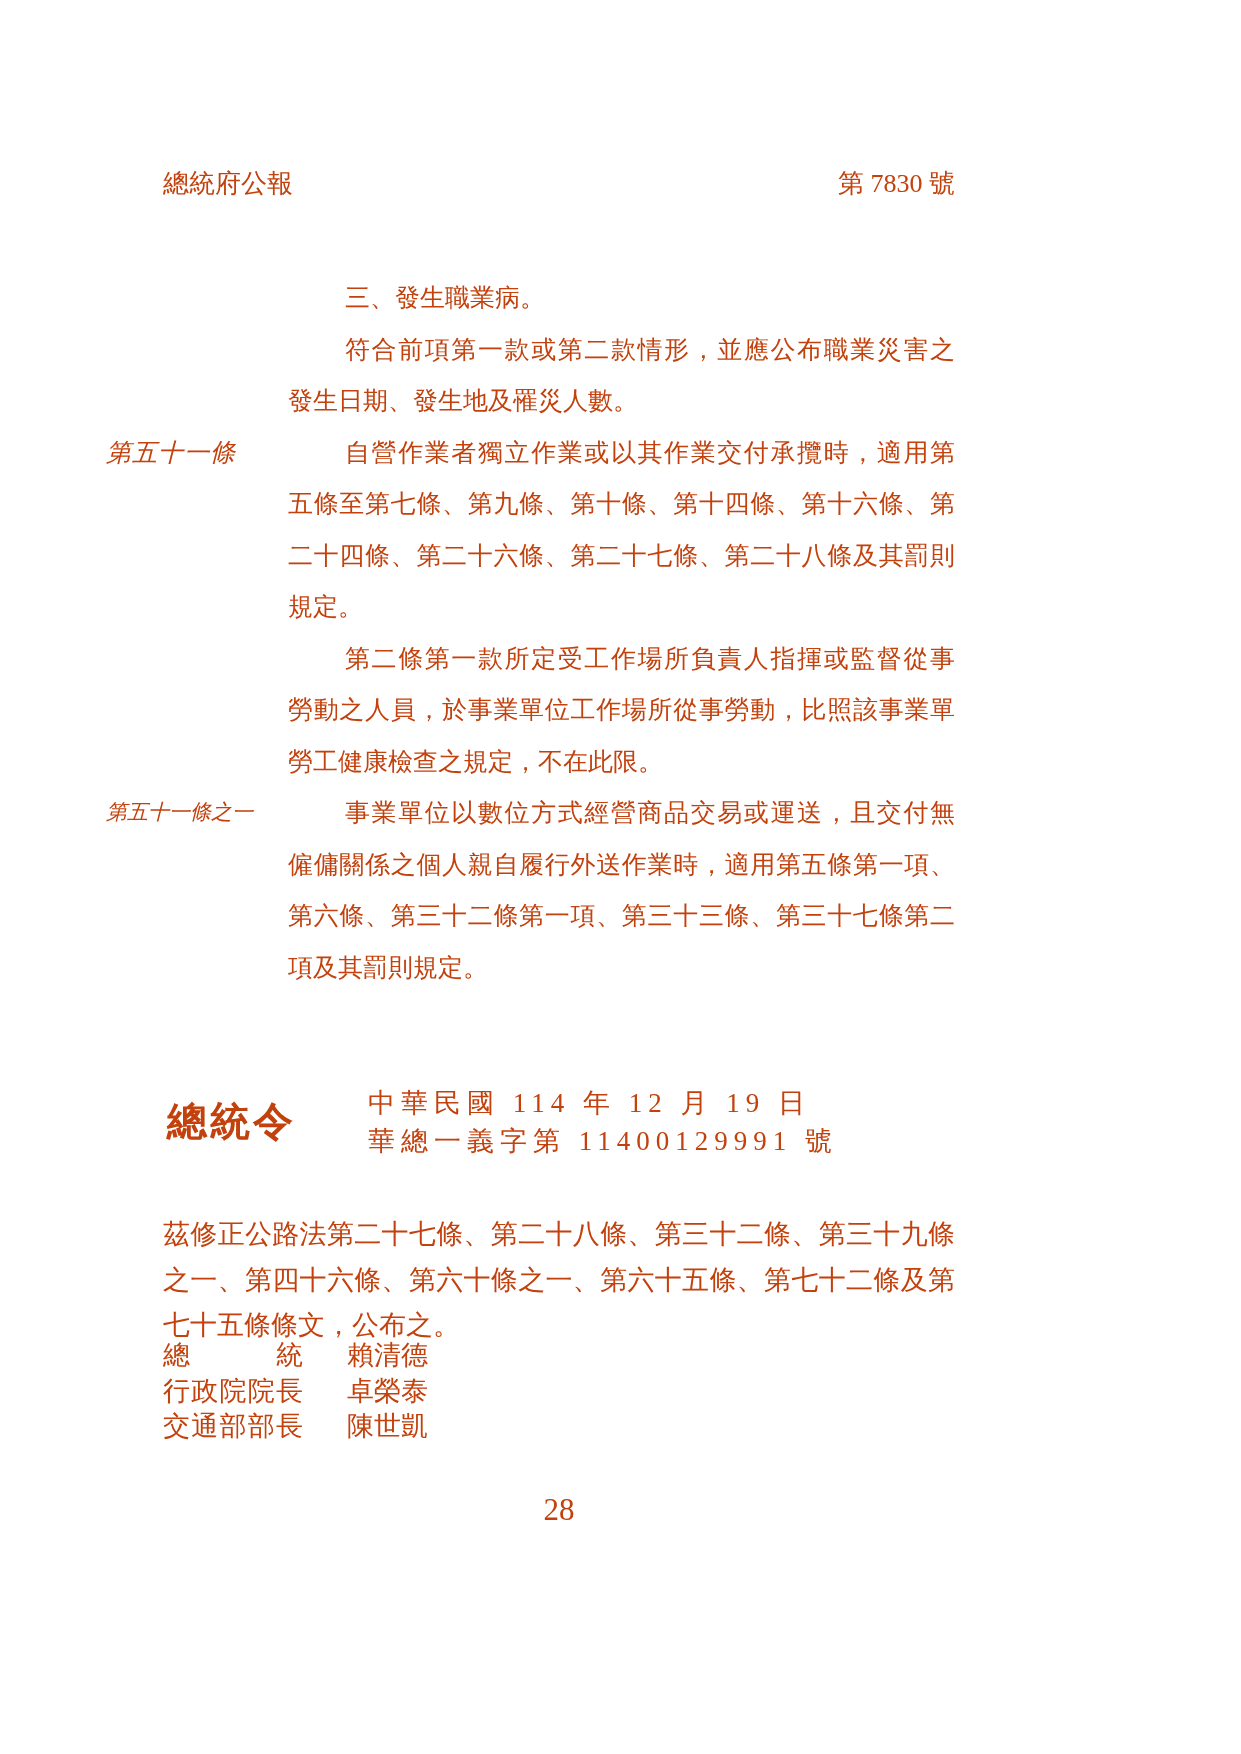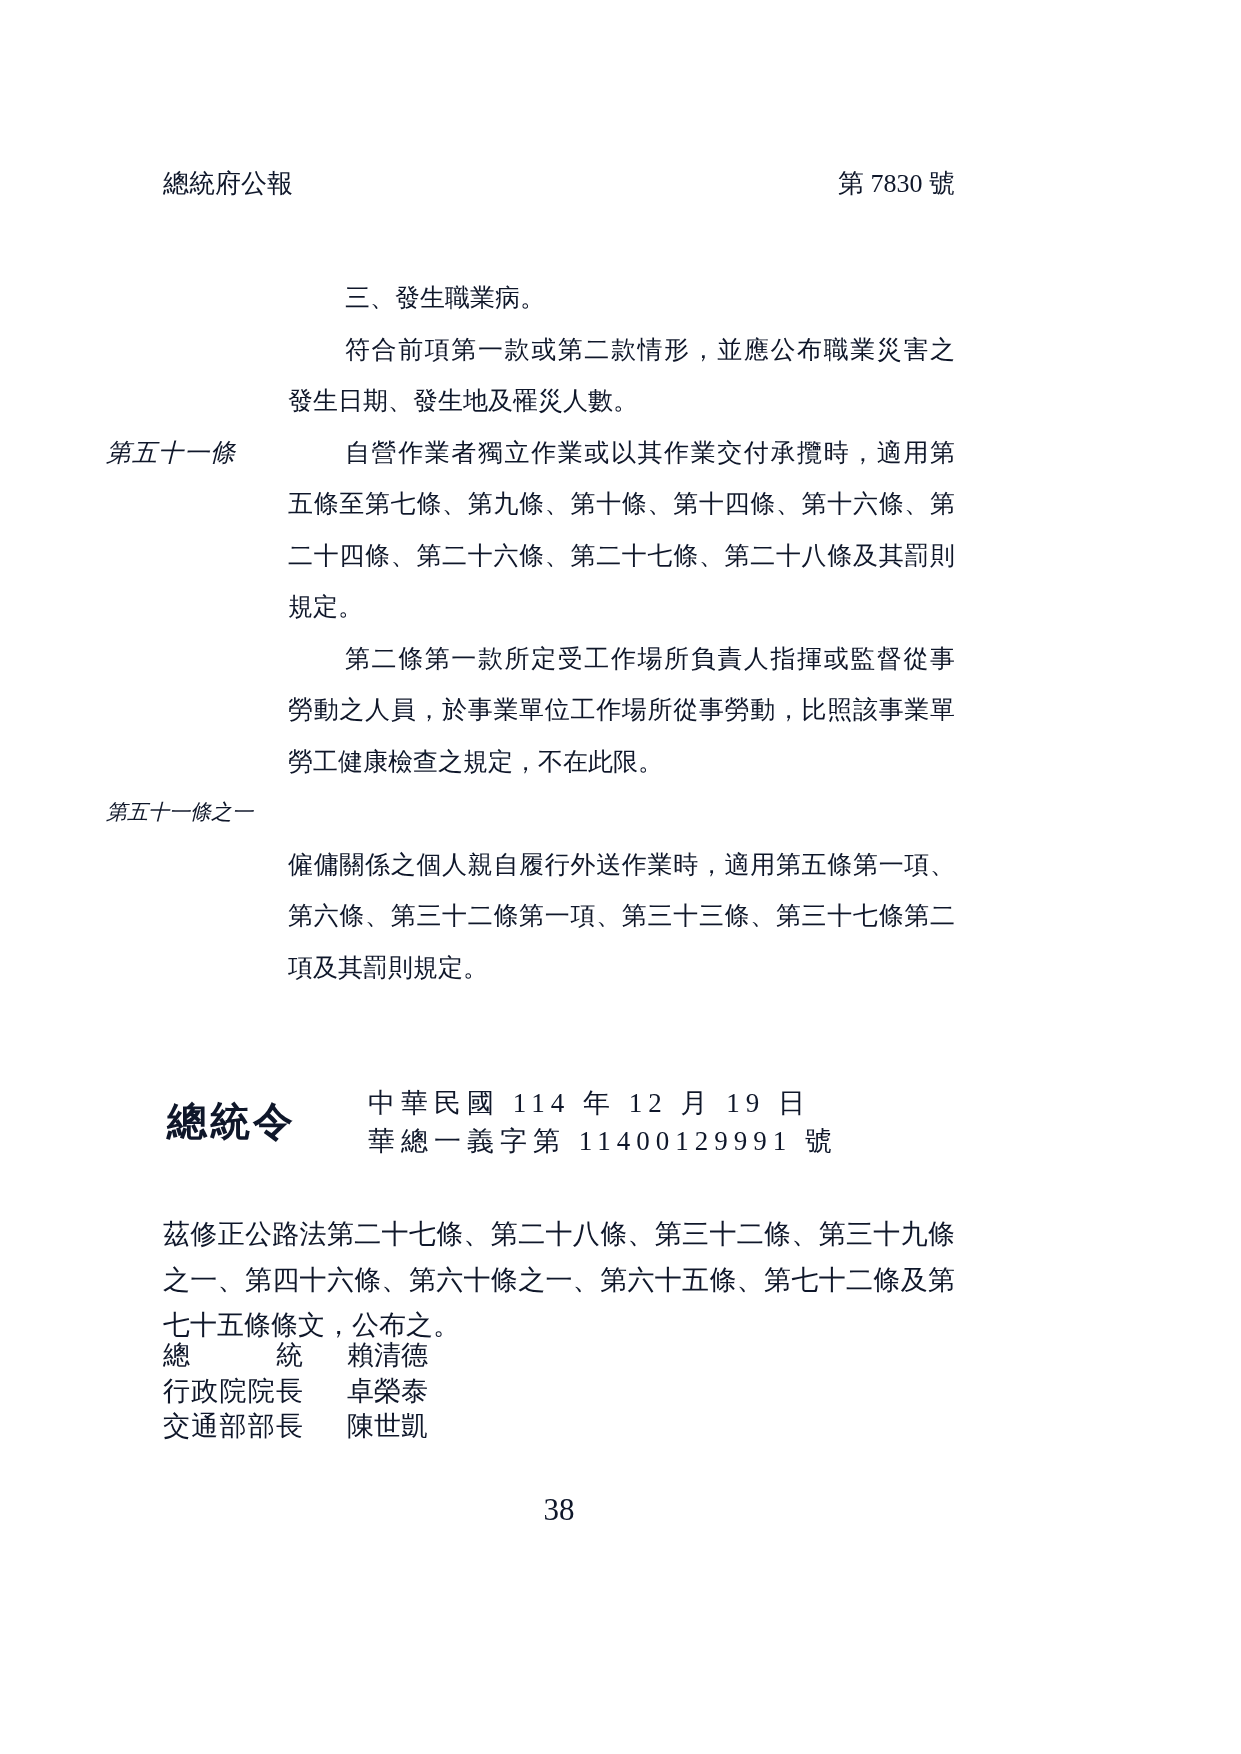--- a/index.html
+++ b/index.html
@@ -2,21 +2,21 @@
 <html><head>
 <meta charset="utf-8">
 <style>
   html, body { margin: 0; padding: 0; background: #e8e8e8; }
   .page {
     position: relative;
     width: 1241px;
     height: 1754px;
     margin: 0 auto;
     background: #ffffff;
-    color: #0f172a;
+    color: #c2410c;
     font-family: "Liberation Serif", "DejaVu Serif", serif;
     overflow: hidden;
   }
 
   
   .header {
     position: absolute;
     top: 168px;
     left: 163px;
     width: 792px;
@@ -147,21 +147,21 @@
     <div class="bline indent fill">
       <span class="article-label">第五十一條</span><span>自營作業者獨立作業或以其作業交付承攬時，適用第</span>
     </div>
     <div class="bline fill">五條至第七條、第九條、第十條、第十四條、第十六條、第</div>
     <div class="bline fill">二十四條、第二十六條、第二十七條、第二十八條及其罰則</div>
     <div class="bline">規定。</div>
     <div class="bline indent fill">第二條第一款所定受工作場所負責人指揮或監督從事</div>
     <div class="bline fill">勞動之人員，於事業單位工作場所從事勞動，比照該事業單</div>
     <div class="bline">勞工健康檢查之規定，不在此限。</div>
     <div class="bline indent fill">
-      <span class="article-label small">第五十一條之一</span>
+      <span class="article-label small">第五十一條之一</span><span>事業單位以數位方式經營商品交易或運送，且交付無</span>
     </div>
     <div class="bline fill">僱傭關係之個人親自履行外送作業時，適用第五條第一項、</div>
     <div class="bline fill">第六條、第三十二條第一項、第三十三條、第三十七條第二</div>
     <div class="bline">項及其罰則規定。</div>
   </div>
 
   <div class="order-title">總統令</div>
 
   <div class="order-dates">
     <div>中華民國 114 年 12 月 19 日</div>
@@ -179,15 +179,15 @@
       <span class="sig-title">總統</span><span class="sig-name">賴清德</span>
     </div>
     <div class="sig-row">
       <span class="sig-title">行政院院長</span><span class="sig-name">卓榮泰</span>
     </div>
     <div class="sig-row">
       <span class="sig-title">交通部部長</span><span class="sig-name">陳世凱</span>
     </div>
   </div>
 
-  <div class="pageno">38</div>
+  <div class="pageno">28</div>
 
 </div>
 
 </body></html>

